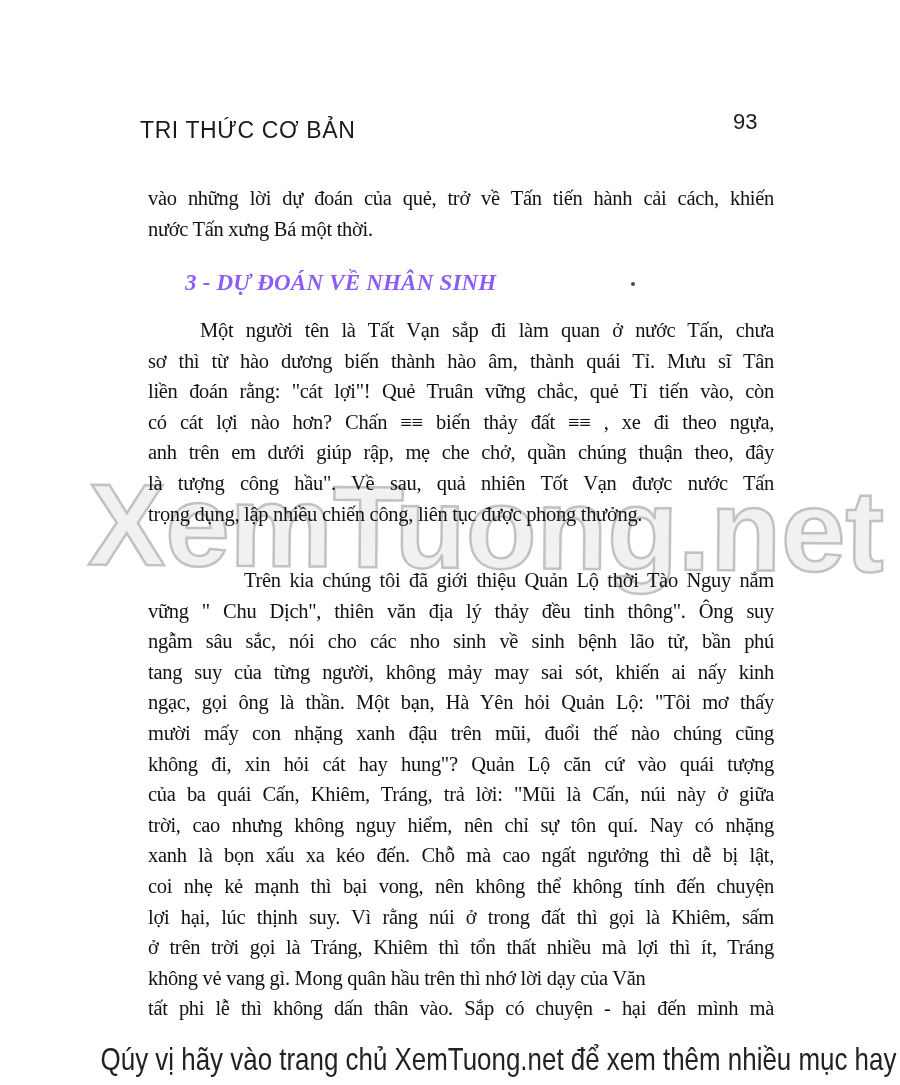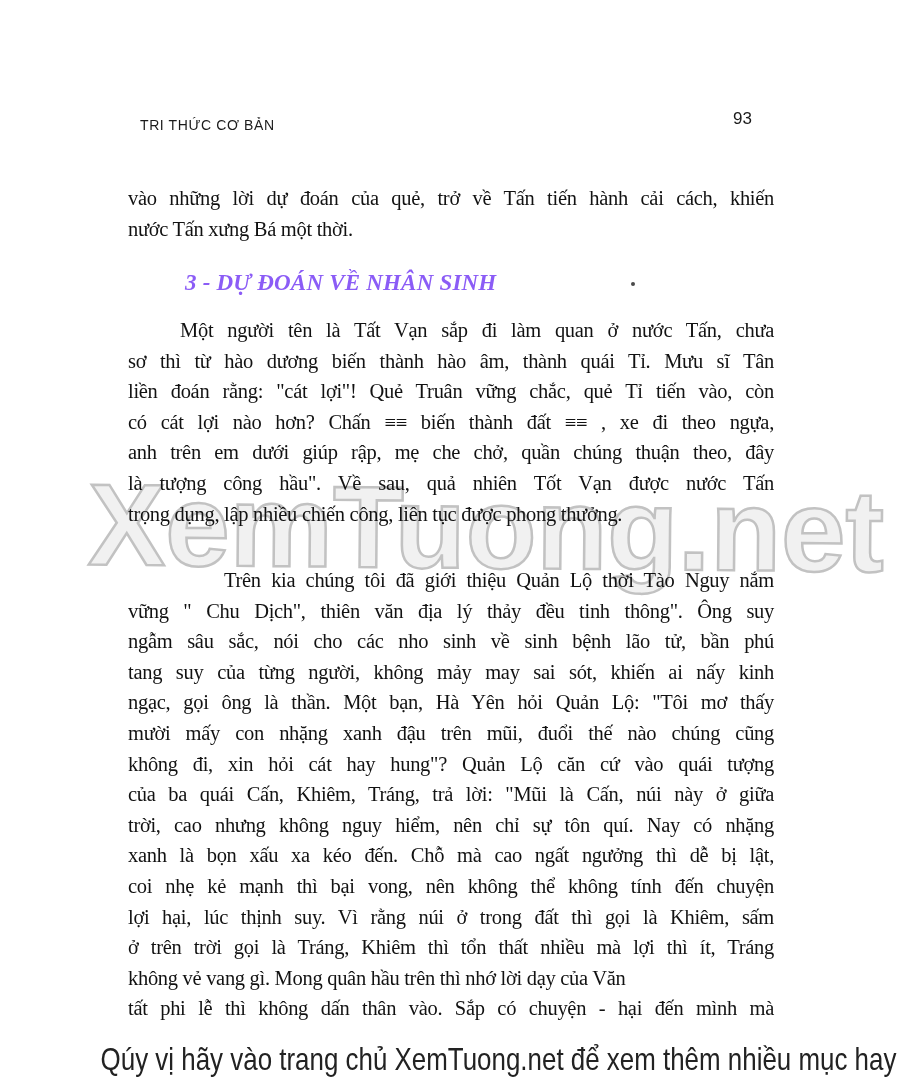--- a/index.html
+++ b/index.html
@@ -12,31 +12,31 @@
     font-family: "Liberation Serif", serif;
     color: #141414;
   }
 
   
   .header-title {
     position: absolute;
     left: 140px;
     top: 117px;
     font-family: "Liberation Sans", sans-serif;
-    font-size: 14px;
+    font-size: 23px;
     letter-spacing: 0.6px;
     color: #1b1b1b;
     white-space: nowrap;
   }
   .page-number {
     position: absolute;
     left: 733px;
     top: 109px;
     font-family: "Liberation Sans", sans-serif;
-    font-size: 17px;
+    font-size: 22px;
     color: #1b1b1b;
   }
 
   
   .watermark {
     position: absolute;
     left: 80px;
     top: 470px;
     z-index: 1;
     transform: rotate(0.5deg);
@@ -55,20 +55,21 @@
     font-size: 20.5px;
     line-height: 30.6px;
     letter-spacing: -0.3px;
     color: #121212;
   }
   .para .line {
     white-space: nowrap;
     height: 30.6px;
     text-align: justify;
     text-align-last: justify;
+    margin-left: 20px;
   }
   .para .line.last { text-align-last: left; }
   .p1 { top: 183px; }
   .p2 { top: 315px; }
   .p3 { top: 565px; }
   .p2 .line:first-child { text-indent: 52px; }
   .p3 .line:first-child { text-indent: 96px; }
 
   .section-heading {
     position: absolute;
@@ -133,21 +134,21 @@
         <div class="line last">nước Tấn xưng Bá một thời.</div>
       </div>
 
     <div class="section-heading">3 - DỰ ĐOÁN VỀ NHÂN SINH</div>
     <div class="scan-dot"></div>
 
     <div class="para p2">
         <div class="line">Một người tên là Tất Vạn sắp đi làm quan ở nước Tấn, chưa</div>
         <div class="line">sơ thì từ hào dương biến thành hào âm, thành quái Tỉ. Mưu sĩ Tân</div>
         <div class="line">liền đoán rằng: "cát lợi"! Quẻ Truân vững chắc, quẻ Tỉ tiến vào, còn</div>
-        <div class="line">có cát lợi nào hơn? Chấn ≡≡ biến thành đất ≡≡ , xe đi theo ngựa,</div>
+        <div class="line">có cát lợi nào hơn? Chấn ≡≡ biến thảy đất ≡≡ , xe đi theo ngựa,</div>
         <div class="line">anh trên em dưới giúp rập, mẹ che chở, quần chúng thuận theo, đây</div>
         <div class="line">là tượng công hầu". Về sau, quả nhiên Tốt Vạn được nước Tấn</div>
         <div class="line last">trọng dụng, lập nhiều chiến công, liên tục được phong thưởng.</div>
       </div>
 
     <div class="para p3">
         <div class="line">Trên kia chúng tôi đã giới thiệu Quản Lộ thời Tào Nguy nắm</div>
         <div class="line">vững " Chu Dịch", thiên văn địa lý thảy đều tinh thông". Ông suy</div>
         <div class="line">ngẫm sâu sắc, nói cho các nho sinh về sinh bệnh lão tử, bần phú</div>
         <div class="line">tang suy của từng người, không mảy may sai sót, khiến ai nấy kinh</div>

